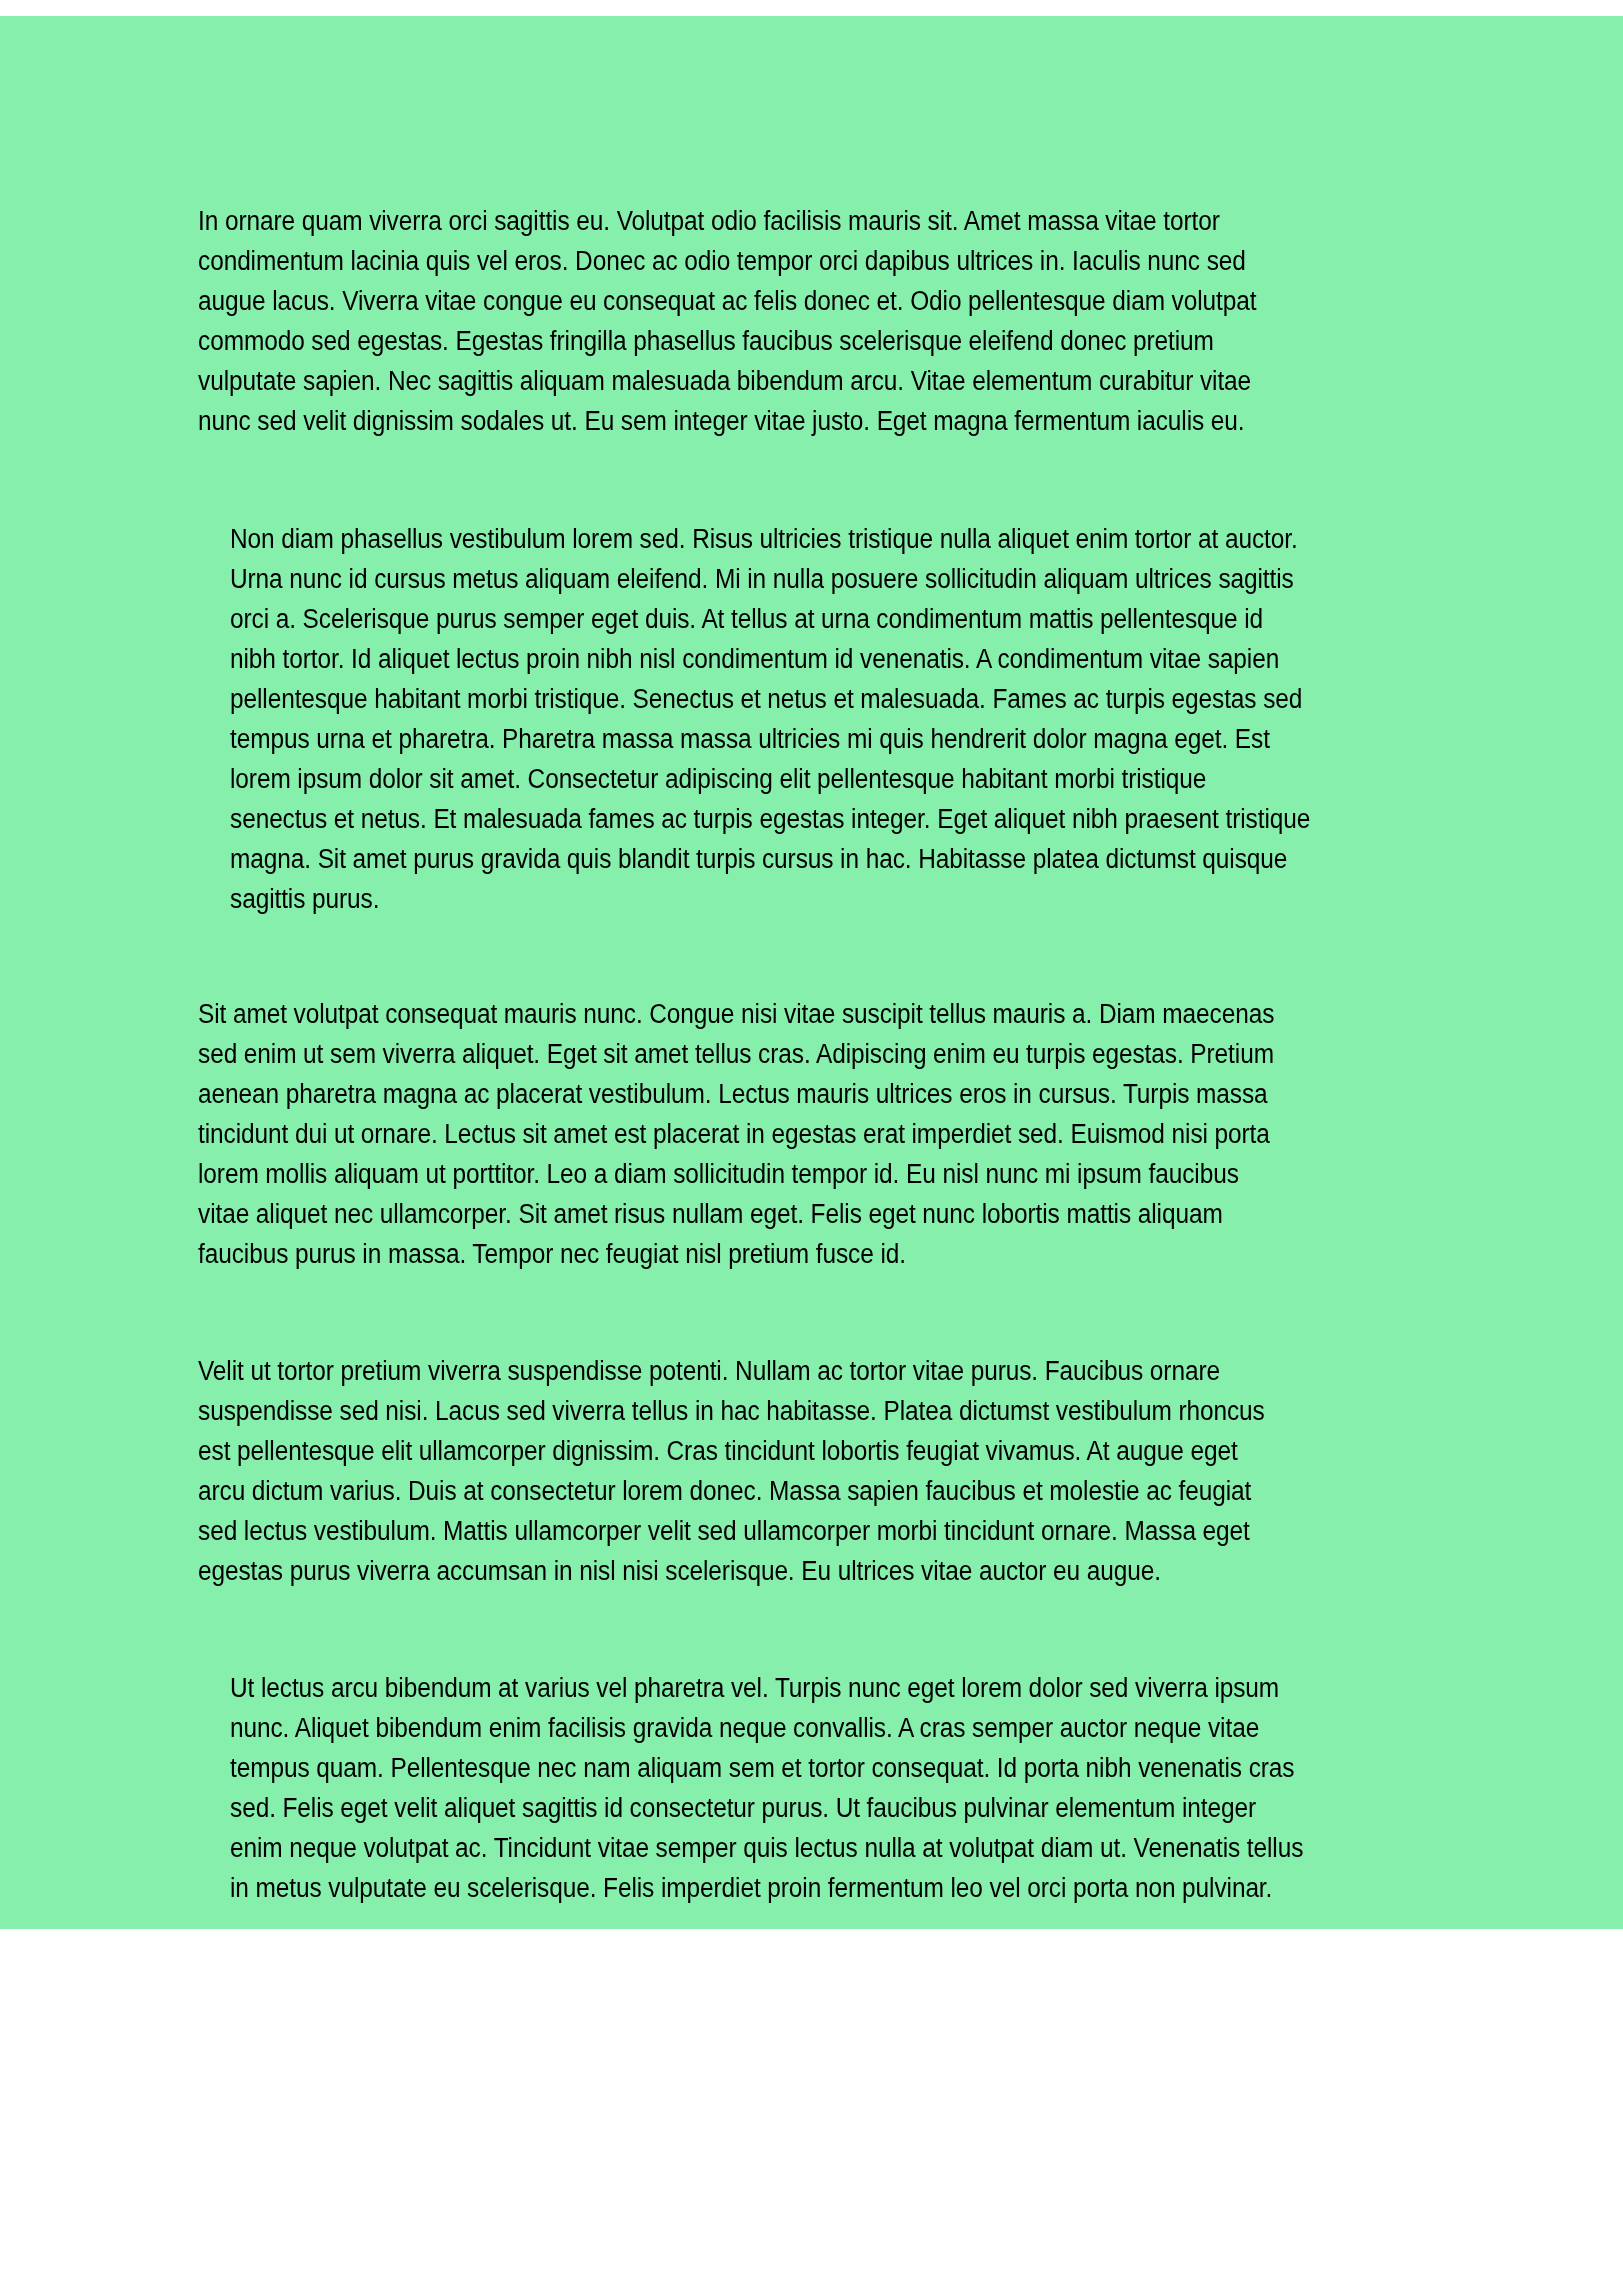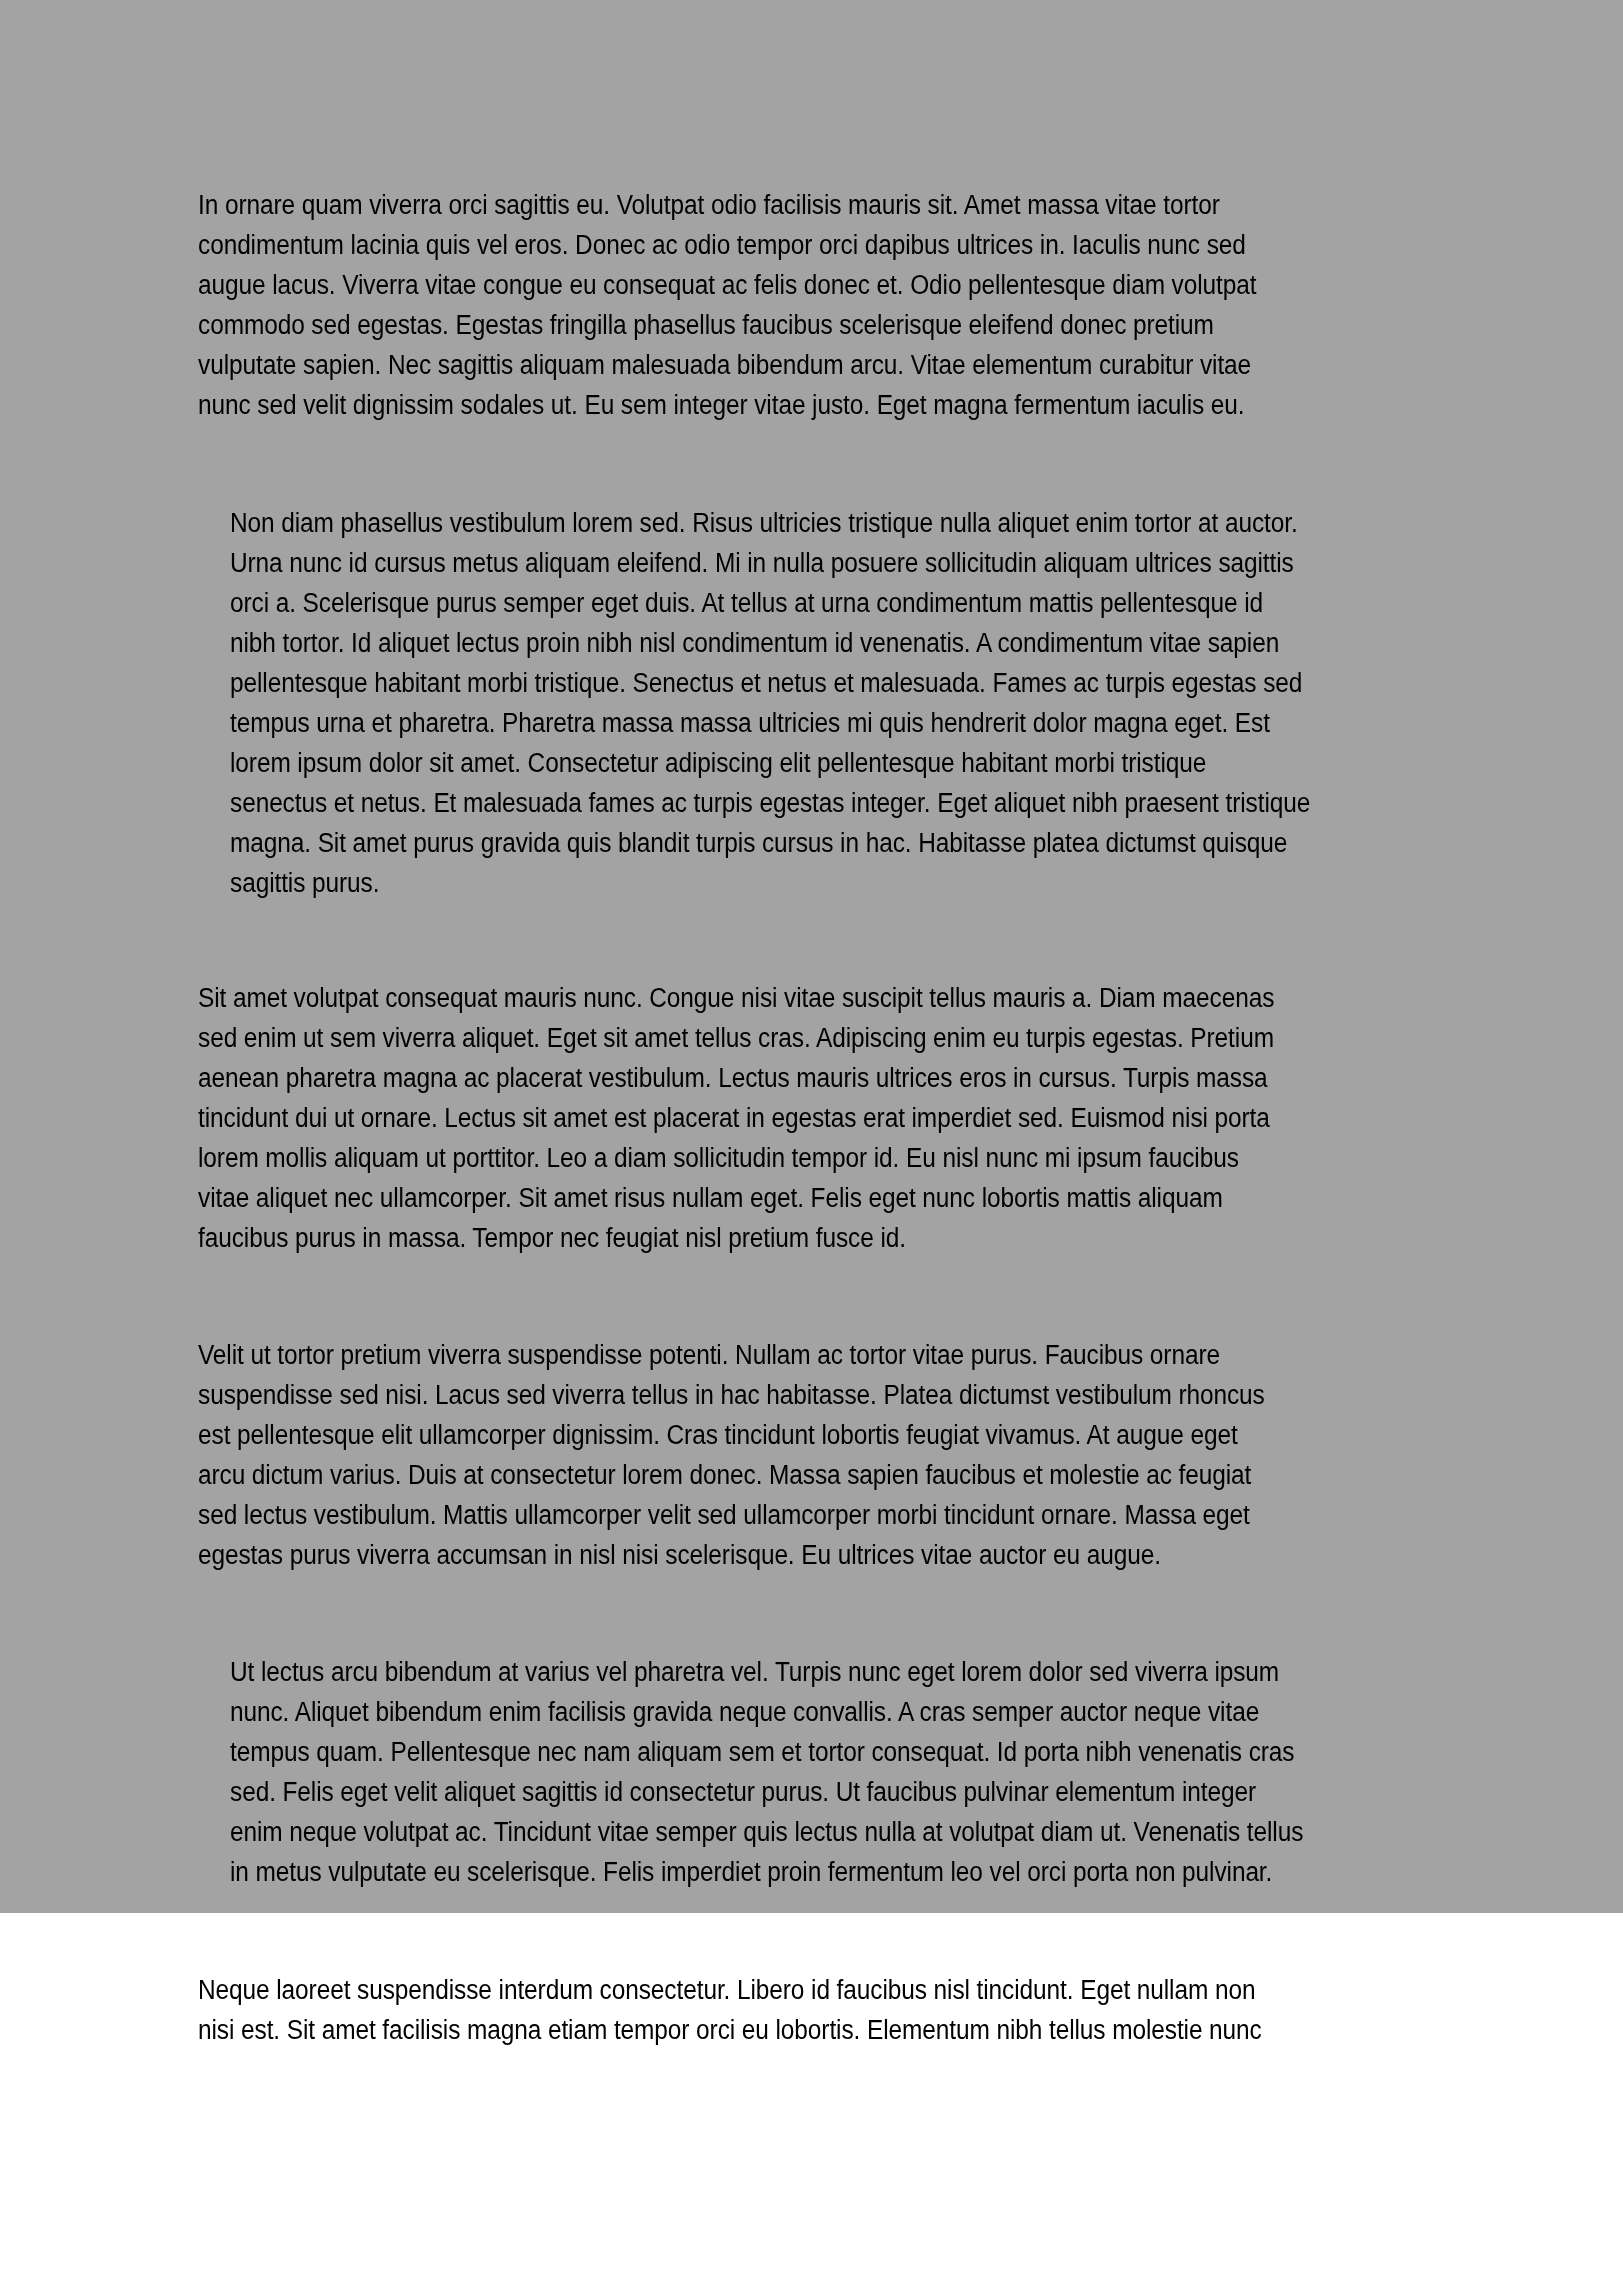--- a/index.html
+++ b/index.html
@@ -9,24 +9,24 @@
   }
   body {
     width: 1623px;
     height: 2295px;
     position: relative;
     overflow: hidden;
   }
   .page {
     position: absolute;
     left: 0;
-    top: 0;
+    top: 16px;
     width: 1623px;
     height: 1913px;
-    background: #a3a3a3;
+    background: #86efac;
   }
   .paragraph {
     position: absolute;
     left: 198px;
     width: 1243px;
     margin: 0;
     color: #000000;
     font-family: "Liberation Sans", sans-serif;
     font-size: 27px;
     line-height: 40px;
@@ -87,19 +87,15 @@
 
   <p class="paragraph" style="top:1652px;margin-left:32px;">
     <span class="line">Ut lectus arcu bibendum at varius vel pharetra vel. Turpis nunc eget lorem dolor sed viverra ipsum</span>
     <span class="line">nunc. Aliquet bibendum enim facilisis gravida neque convallis. A cras semper auctor neque vitae</span>
     <span class="line">tempus quam. Pellentesque nec nam aliquam sem et tortor consequat. Id porta nibh venenatis cras</span>
     <span class="line">sed. Felis eget velit aliquet sagittis id consectetur purus. Ut faucibus pulvinar elementum integer</span>
     <span class="line">enim neque volutpat ac. Tincidunt vitae semper quis lectus nulla at volutpat diam ut. Venenatis tellus</span>
     <span class="line">in metus vulputate eu scelerisque. Felis imperdiet proin fermentum leo vel orci porta non pulvinar.</span>
   </p>
 
-  <p class="paragraph" style="top:1970px;">
-    <span class="line">Neque laoreet suspendisse interdum consectetur. Libero id faucibus nisl tincidunt. Eget nullam non</span>
-    <span class="line">nisi est. Sit amet facilisis magna etiam tempor orci eu lobortis. Elementum nibh tellus molestie nunc</span>
-  </p>
 
 </div>
 
 
 </body></html>

